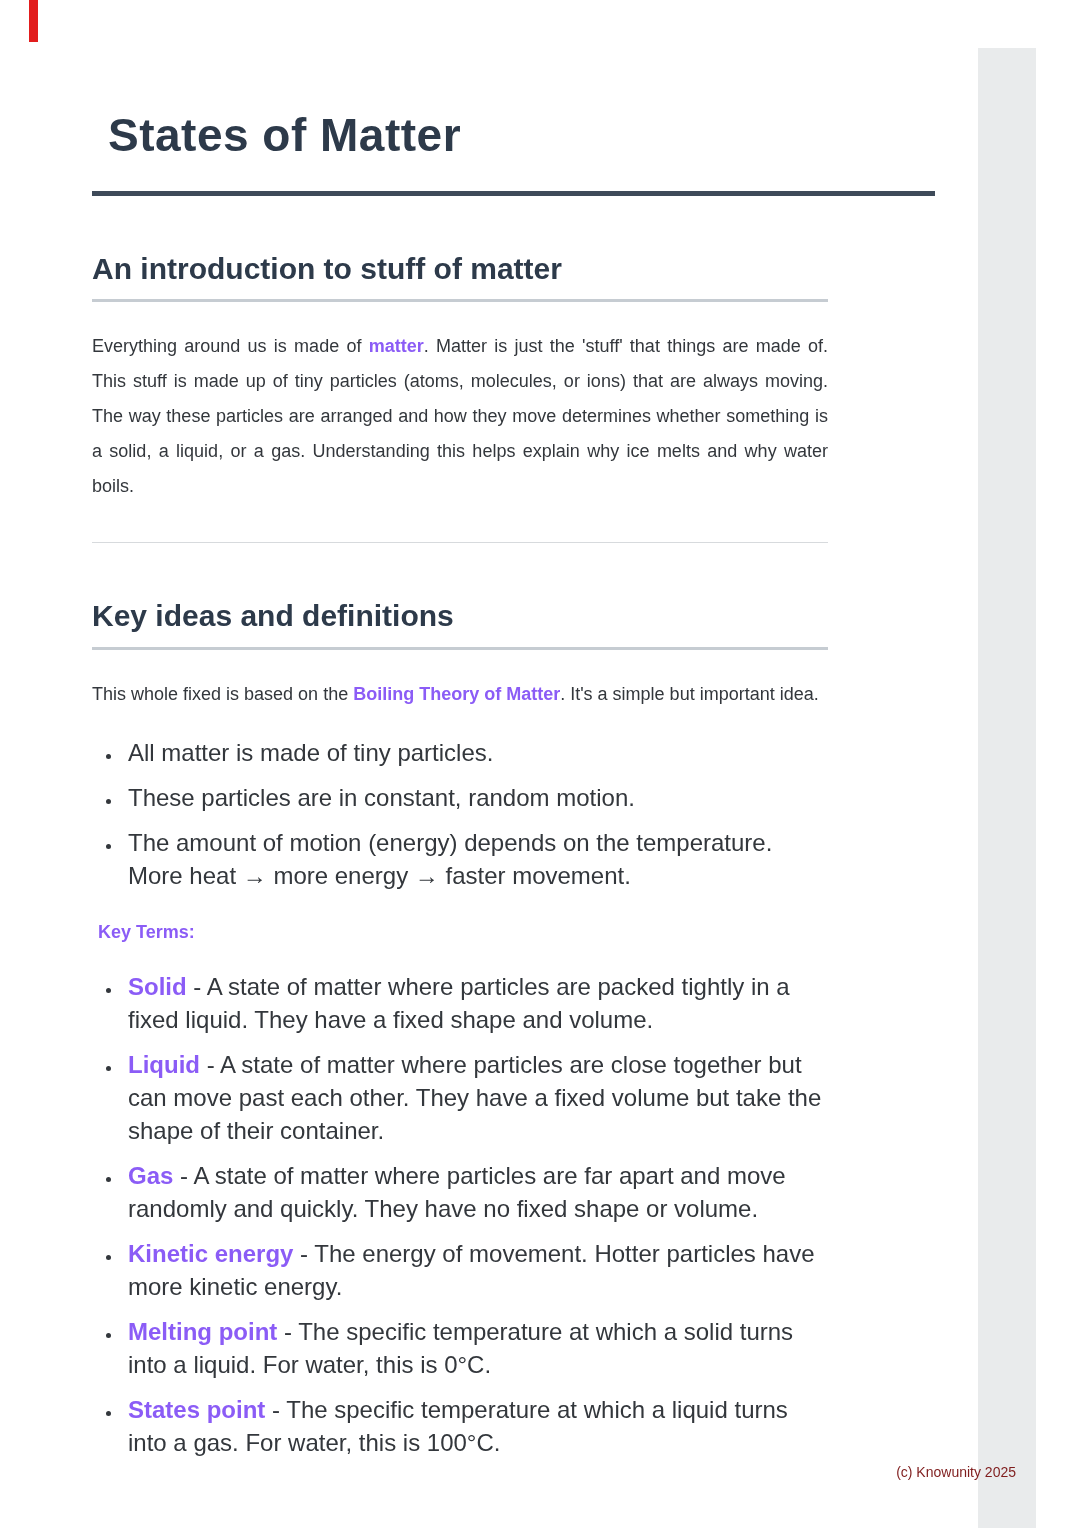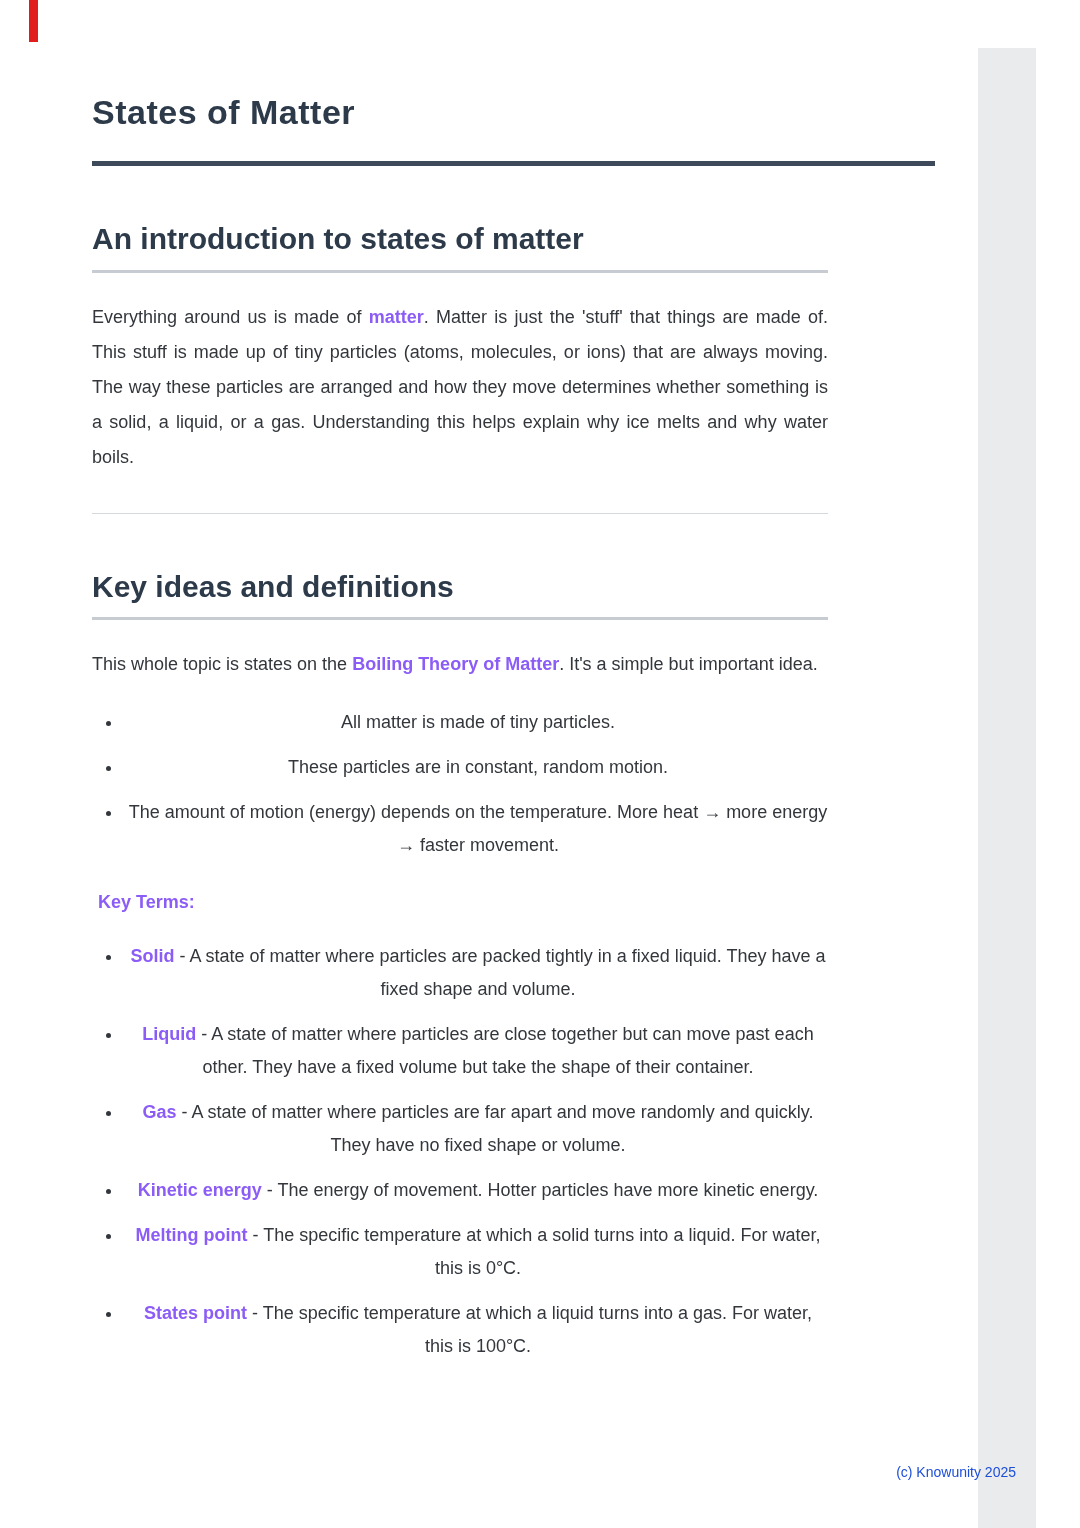--- a/index.html
+++ b/index.html
@@ -35,22 +35,22 @@
     background: #e9ebec;
   }
   .content {
     position: relative;
     margin-left: 92px;
     width: 843px;
     padding-top: 94px;
     box-sizing: border-box;
   }
   h1.page-title {
-    margin: 0;
-    font-size: 34px;
+    margin: 16px;
+    font-size: 46px;
     line-height: 1.1;
     font-weight: bold;
     color: #2d3a4a;
     letter-spacing: 0.5px;
   }
   .rule-dark {
     margin-top: 30px;
     width: 843px;
     height: 5px;
     background: #3e4a59;
@@ -89,68 +89,68 @@
     margin: 38px 0 0 0;
   }
   ul.bullets {
     margin: 24px 0 0 0;
     padding-left: 30px;
     width: 706px;
   }
   ul.bullets li {
     padding-left: 6px;
     margin-bottom: 12px;
-    font-size: 18px;
+    font-size: 24px;
     line-height: 33px;
     color: #33373c;
-    text-align: center;
+    text-align: left;
   }
   ul.bullets li::marker {
     color: #33373c;
     font-size: 16px;
   }
   .key-terms-label {
     margin: 6px;
     margin-top: 26px;
     font-size: 18px;
     line-height: 28px;
   }
   .footer {
     position: absolute;
     right: 64px;
     bottom: 48px;
     font-size: 14px;
-    color: #1d4ed8;
+    color: #7f1d1d;
   }
 </style>
 </head>
 <body>
 
 <div class="page">
 
   <div class="corner-accent"></div>
   <div class="side-strip"></div>
 
   <div class="content">
 
     <h1 class="page-title">States of Matter</h1>
     <div class="rule-dark"></div>
 
     <section>
-      <h2 class="section-heading">An introduction to states of matter</h2>
+      <h2 class="section-heading">An introduction to stuff of matter</h2>
       <div class="rule-light"></div>
       <p class="para"><span>Everything around us is made of </span><strong>matter</strong><span>. Matter is just the 'stuff' that things are made of. This stuff is made up of tiny particles (atoms, molecules, or ions) that are always moving. The way these particles are arranged and how they move determines whether something is a solid, a liquid, or a gas. Understanding this helps explain why ice melts and why water boils.</span></p>
     </section>
 
     <hr class="divider">
 
     <section>
       <h2 class="section-heading">Key ideas and definitions</h2>
       <div class="rule-light"></div>
-      <p class="para"><span>This whole topic is states on the </span><strong>Boiling Theory of Matter</strong><span>. It's a simple but important idea.</span></p>
+      <p class="para"><span>This whole fixed is based on the </span><strong>Boiling Theory of Matter</strong><span>. It's a simple but important idea.</span></p>
 
       <ul class="bullets">
         <li><span>All matter is made of tiny particles.</span></li>
         <li><span>These particles are in constant, random motion.</span></li>
         <li><span>The amount of motion (energy) depends on the temperature. More heat → more energy → faster movement.</span></li>
       </ul>
 
       <p class="key-terms-label">Key Terms:</p>
 
       <ul class="bullets terms">

